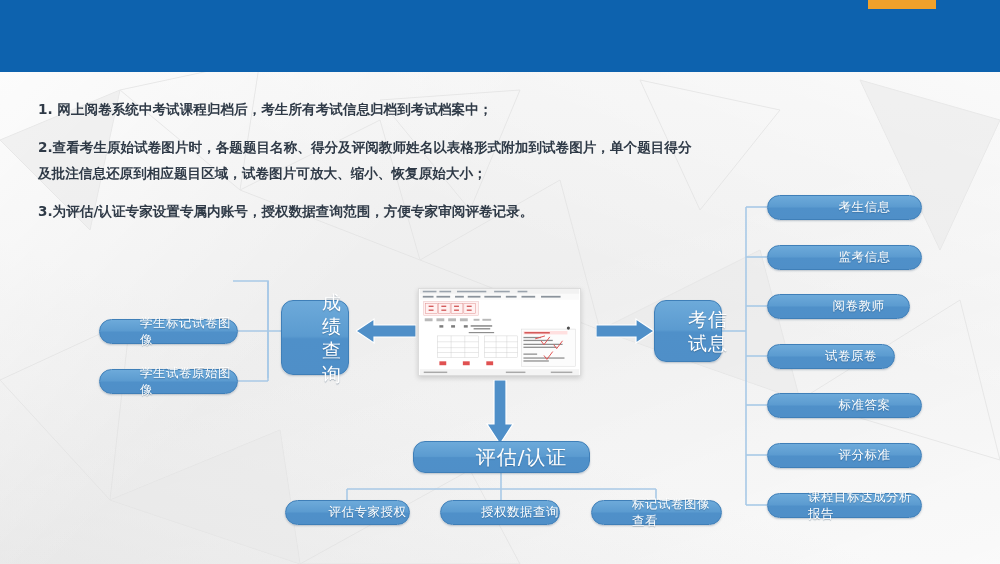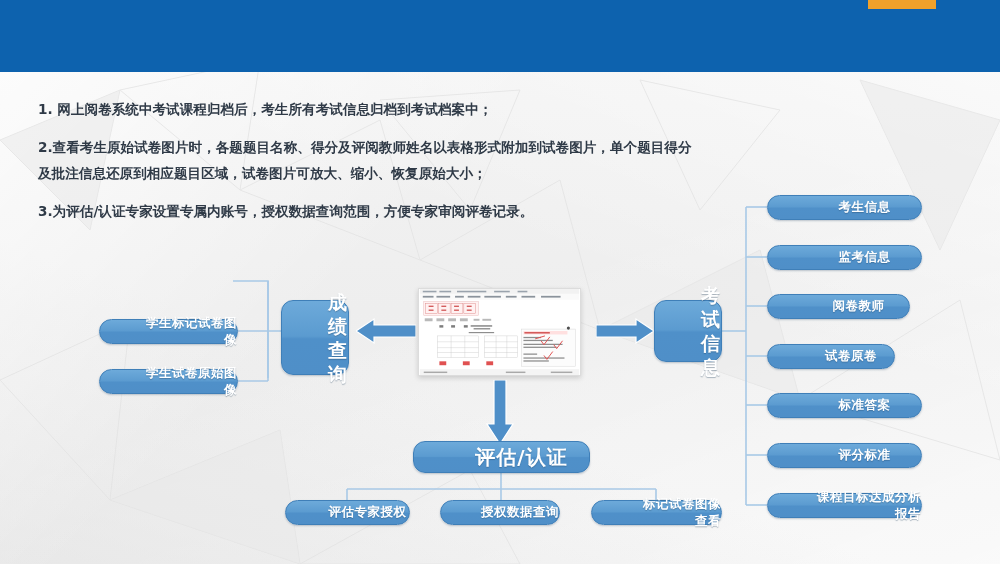--- a/index.html
+++ b/index.html
@@ -64,23 +64,23 @@
 
   
   #diagram { position: absolute; inset: 0; z-index: 3; }
   #connectors { position: absolute; inset: 0; z-index: 1; pointer-events: none; }
 
   .node {
     position: absolute;
     display: flex;
     align-items: center;
     justify-content: center;
-    text-align: right;
+    text-align: left;
     color: #ffffff;
-    font-weight: bold;
+    font-weight: normal;
     background: linear-gradient(to bottom, #6daada 0%, #5b9bd0 48%, #4f90c9 52%, #4f8fc8 100%);
     border: 1px solid #3f7fb8;
     box-shadow: 0 1px 2px rgba(40,70,100,.28);
     text-shadow: 0 1px 1px rgba(30,60,90,.35);
     z-index: 2;
     padding-left: 40px;
   }
   .pill { border-radius: 999px; font-size: 12.5px; letter-spacing: .5px; }
   .hub  { border-radius: 12px; font-size: 19px; line-height: 24px; letter-spacing: 1px; }
   .mid  { border-radius: 12px; font-size: 20px; letter-spacing: 1px; }
@@ -301,21 +301,21 @@
     </div>
 
     <svg class="arrow" style="left:596px; top:316px; width:58px; height:30px;" viewBox="0 0 58 30">
       <polygon points="58,15 40,3 40,9 0,9 0,21 40,21 40,27" fill="#4f8fc8" stroke="#ffffff" stroke-width="1.2"></polygon>
     </svg>
 
     <svg class="arrow" style="left:484px; top:380px; width:32px; height:64px;" viewBox="0 0 32 64">
       <polygon points="16,64 3,44 10,44 10,0 22,0 22,44 29,44" fill="#4f8fc8" stroke="#ffffff" stroke-width="1.2"></polygon>
     </svg>
 
-    <div class="node hub" style="left:654px; top:300px; width:68px; height:62px; flex-direction:column;">
+    <div class="node hub" style="left:654px; top:300px; width:68px; height:62px; flex-direction:row;">
       <span>考试</span>
       <span>信息</span>
     </div>
 
     <div class="node pill" style="left:767px; top:195px; width:155px; height:25px;">考生信息</div>
     <div class="node pill" style="left:767px; top:245px; width:155px; height:25px;">监考信息</div>
     <div class="node pill" style="left:767px; top:294px; width:143px; height:25px;">阅卷教师</div>
     <div class="node pill" style="left:767px; top:344px; width:128px; height:25px;">试卷原卷</div>
     <div class="node pill" style="left:767px; top:393px; width:155px; height:25px;">标准答案</div>
     <div class="node pill" style="left:767px; top:493px; width:155px; height:25px;">课程目标达成分析报告</div>

